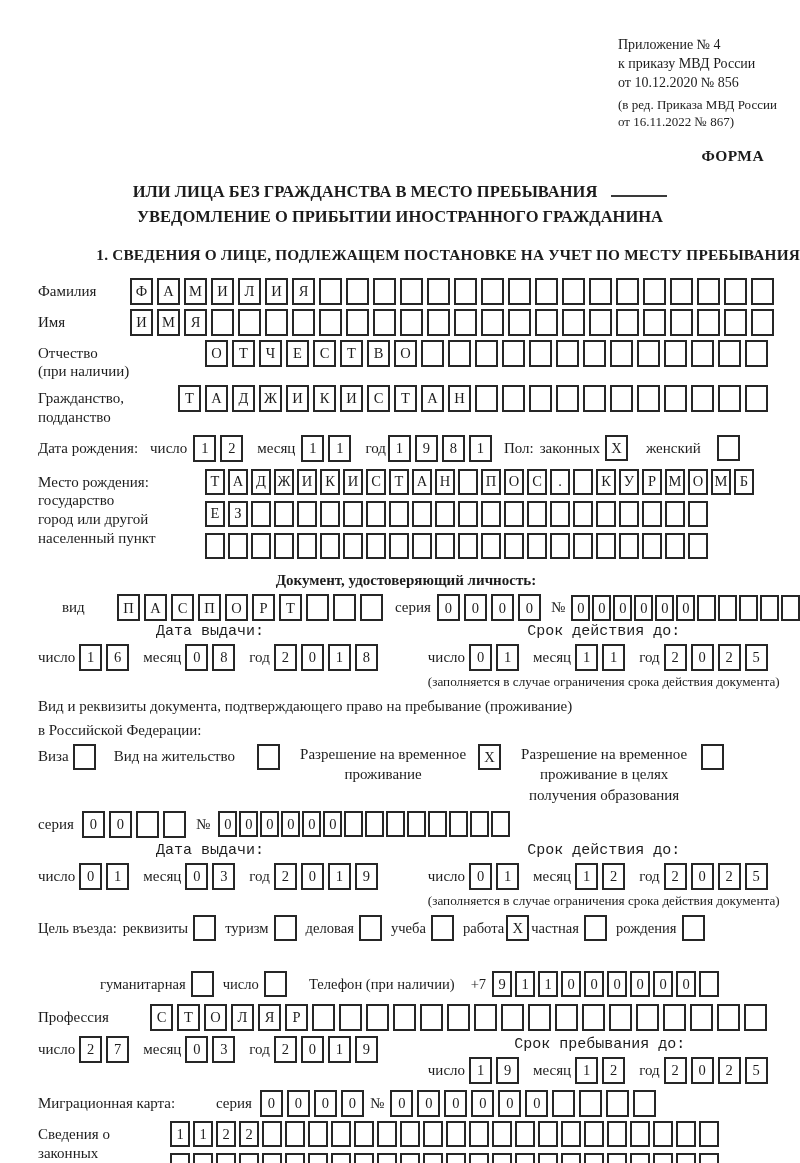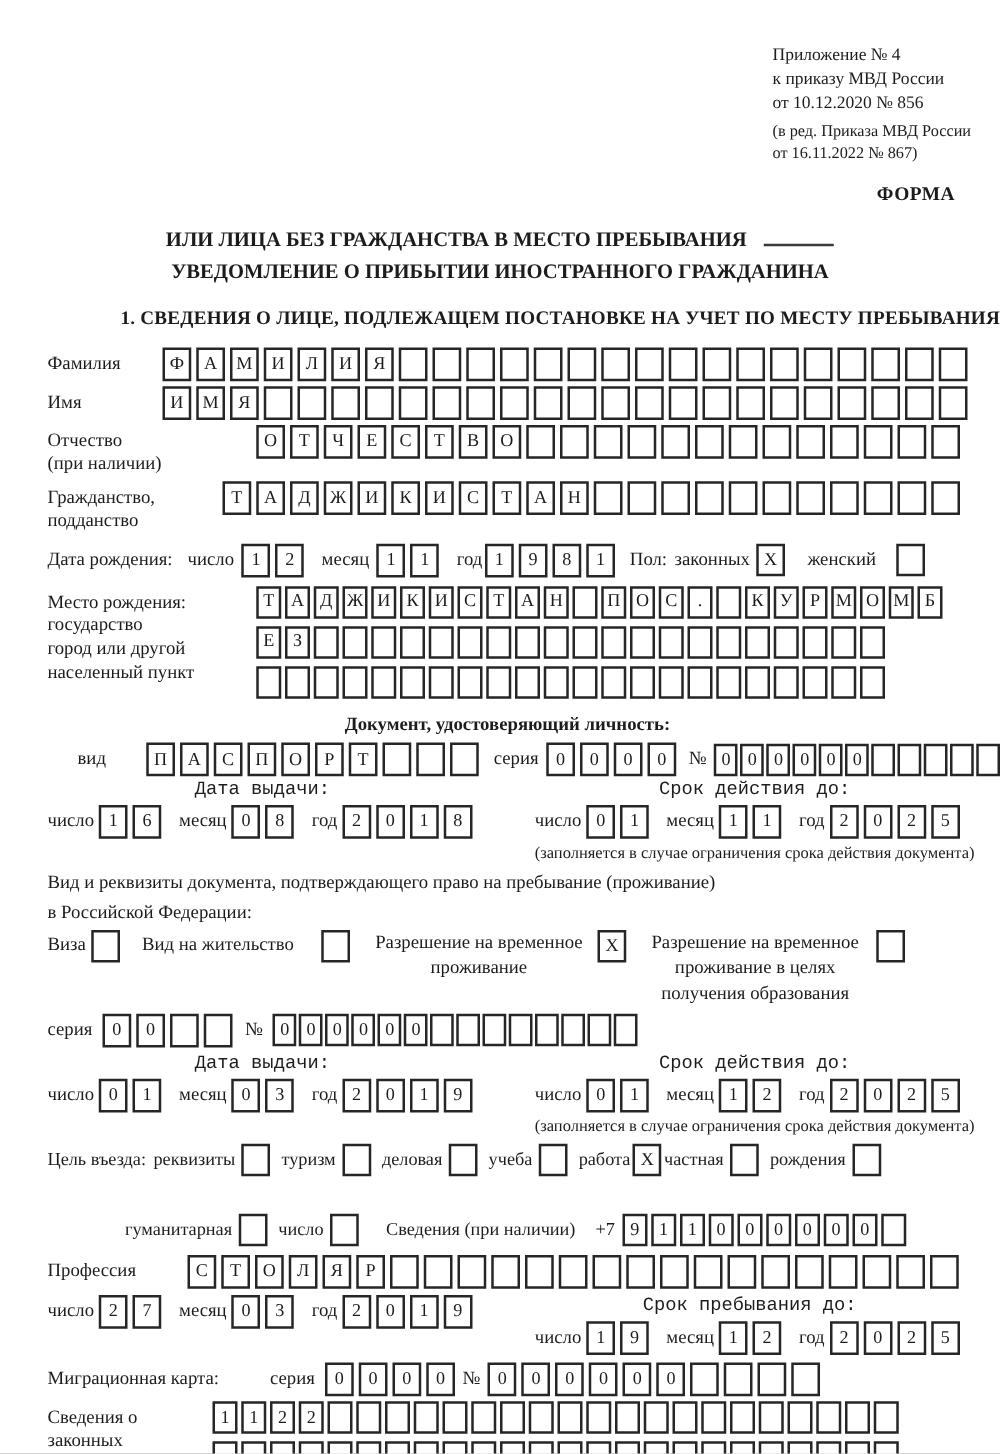--- a/index.html
+++ b/index.html
@@ -492,21 +492,21 @@
       <span class="checkbox"></span>
       <span class="t pl">рождения</span>
       <span class="checkbox"></span>
     </div>
 
     <div class="purpose-row">
       <span class="t" style="margin-left:62px;">гуманитарная</span>
       <span class="checkbox"></span>
       <span class="t pl">число</span>
       <span class="checkbox"></span>
-      <span class="t" style="margin-left:22px;">Сведения (при наличии)</span>
+      <span class="t" style="margin-left:22px;">Телефон (при наличии)</span>
       <span class="t" style="margin-left:16px;margin-right:6px;">+7</span>
       <span class="cells sm">
           <span class="cell">9</span>
           <span class="cell">1</span>
           <span class="cell">1</span>
           <span class="cell">0</span>
           <span class="cell">0</span>
           <span class="cell">0</span>
           <span class="cell">0</span>
           <span class="cell">0</span>

